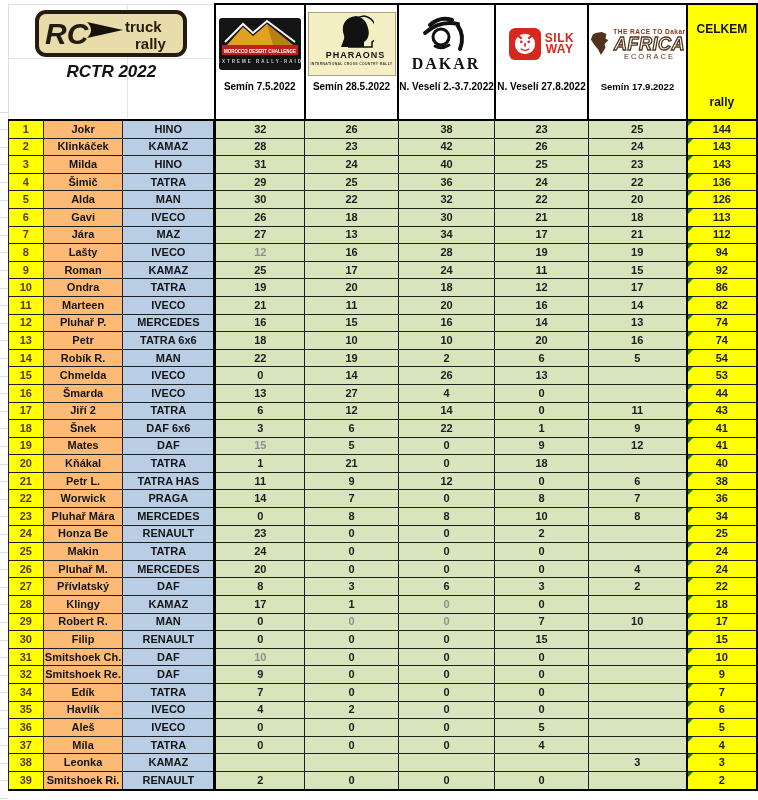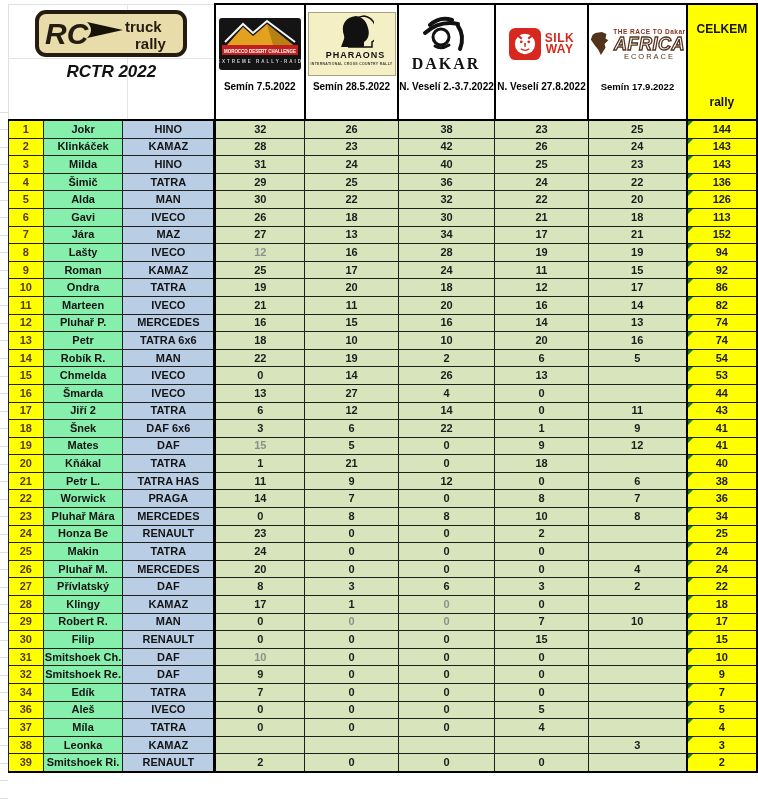--- a/index.html
+++ b/index.html
@@ -15,21 +15,21 @@
     background:repeating-linear-gradient(to bottom,#ffffff 0 16.6px,#dddddd 16.6px 17.6px);
   }
   table { border-collapse:collapse; table-layout:fixed; margin:3px 0 0 8px; }
   th,td { padding:0; margin:0; }
   td {
     border:1px solid #1f1f1f; height:16.6px; line-height:1;
     font-size:11px; font-weight:bold; text-align:center; vertical-align:middle;
     overflow:hidden; white-space:nowrap;
   }
   .c-pos   { background:#ffff00; color:#5a3a0a; }
-  .c-name  { background:#86efac; color:#141414; }
+  .c-name  { background:#fdba74; color:#141414; }
   .c-brand { background:#b9cde5; color:#141414; }
   .c-score { background:#d8e4bc; color:#1c1c1c; }
   .e-first { border-left:3px solid #000; }
   .c-total {
     background:#ffff00; color:#1c1c1c; position:relative;
     border-left:2px solid #000; border-right:2px solid #000;
   }
   .c-total::after{
     content:""; position:absolute; left:0; top:0; width:0; height:0;
     border-top:5px solid #1d7a1d; border-right:5px solid transparent;
@@ -275,21 +275,21 @@
         </tr>
         <tr>
           <td class="c-pos">7</td>
           <td class="c-name">Jára</td>
           <td class="c-brand">MAZ</td>
           <td class="c-score e-first">27</td>
           <td class="c-score">13</td>
           <td class="c-score">34</td>
           <td class="c-score">17</td>
           <td class="c-score">21</td>
-          <td class="c-total">152</td>
+          <td class="c-total">112</td>
         </tr>
         <tr>
           <td class="c-pos">8</td>
           <td class="c-name">Lašty</td>
           <td class="c-brand">IVECO</td>
           <td class="c-score e-first muted">12</td>
           <td class="c-score">16</td>
           <td class="c-score">28</td>
           <td class="c-score">19</td>
           <td class="c-score">19</td>
@@ -564,20 +564,31 @@
           <td class="c-name">Edík</td>
           <td class="c-brand">TATRA</td>
           <td class="c-score e-first">7</td>
           <td class="c-score">0</td>
           <td class="c-score">0</td>
           <td class="c-score">0</td>
           <td class="c-score"></td>
           <td class="c-total">7</td>
         </tr>
         <tr>
+          <td class="c-pos">35</td>
+          <td class="c-name">Havlík</td>
+          <td class="c-brand">IVECO</td>
+          <td class="c-score e-first">4</td>
+          <td class="c-score">2</td>
+          <td class="c-score">0</td>
+          <td class="c-score">0</td>
+          <td class="c-score"></td>
+          <td class="c-total">6</td>
+        </tr>
+        <tr>
           <td class="c-pos">36</td>
           <td class="c-name">Aleš</td>
           <td class="c-brand">IVECO</td>
           <td class="c-score e-first">0</td>
           <td class="c-score">0</td>
           <td class="c-score">0</td>
           <td class="c-score">5</td>
           <td class="c-score"></td>
           <td class="c-total">5</td>
         </tr>

